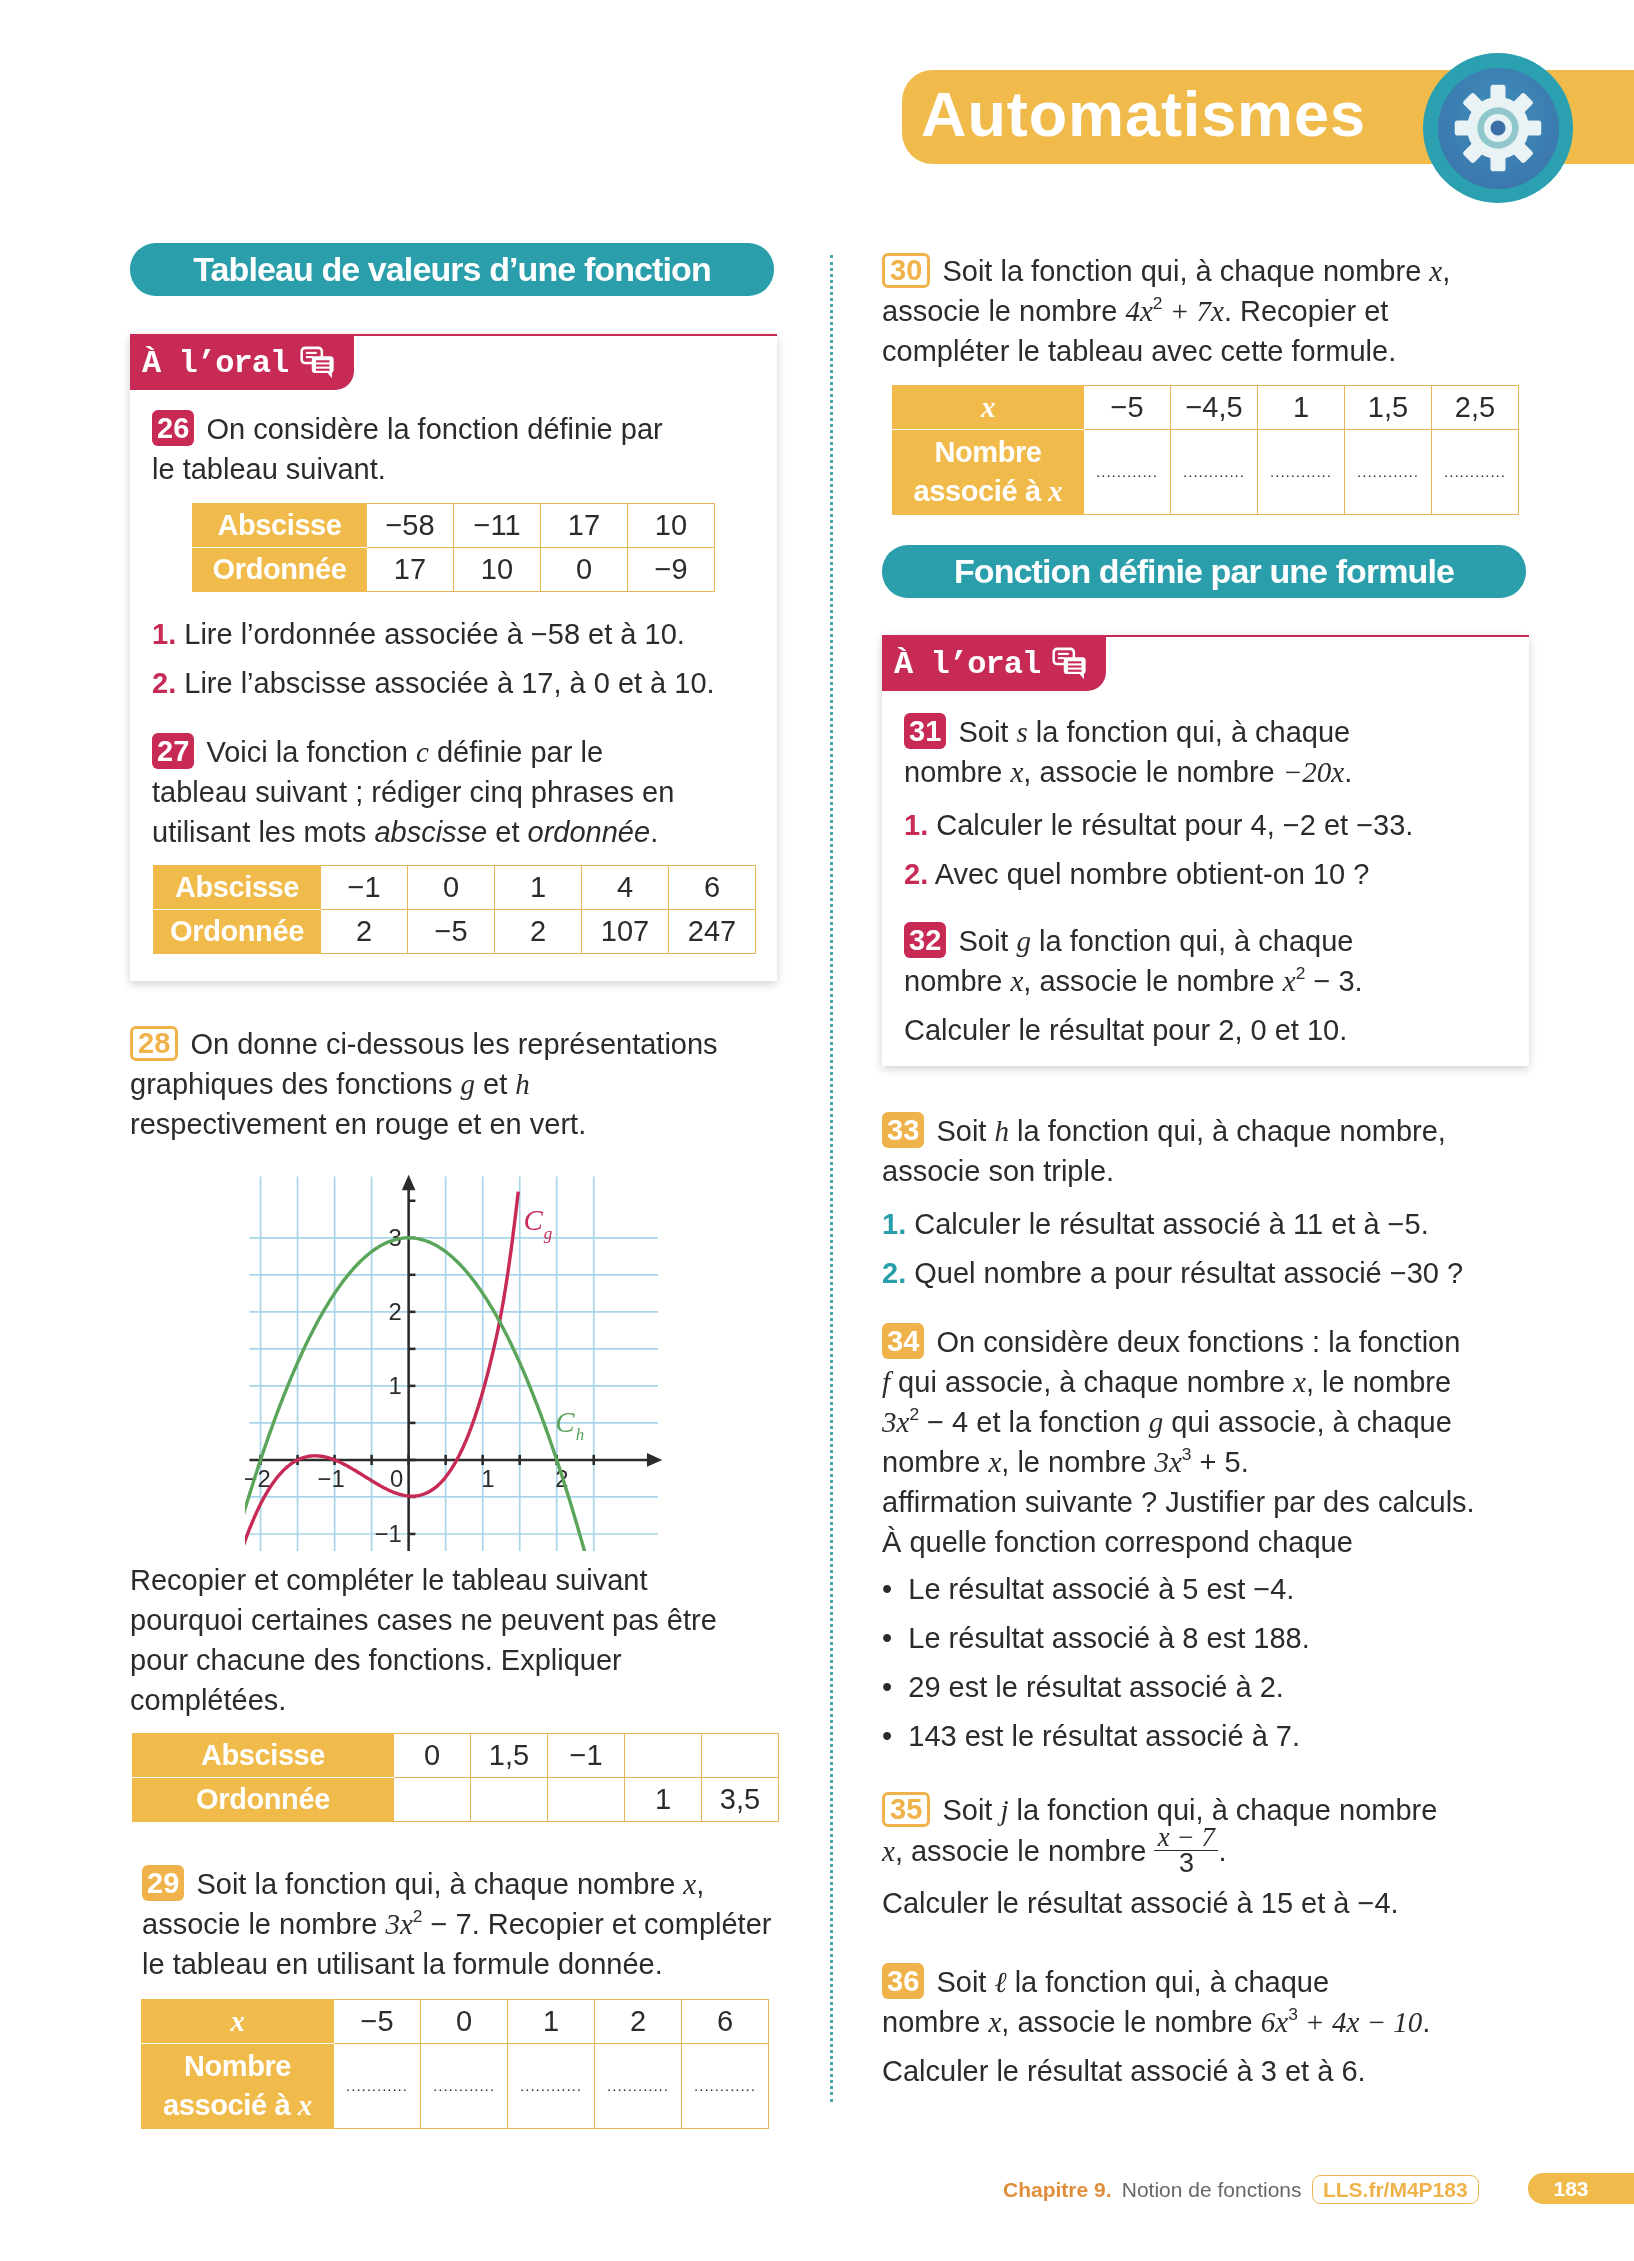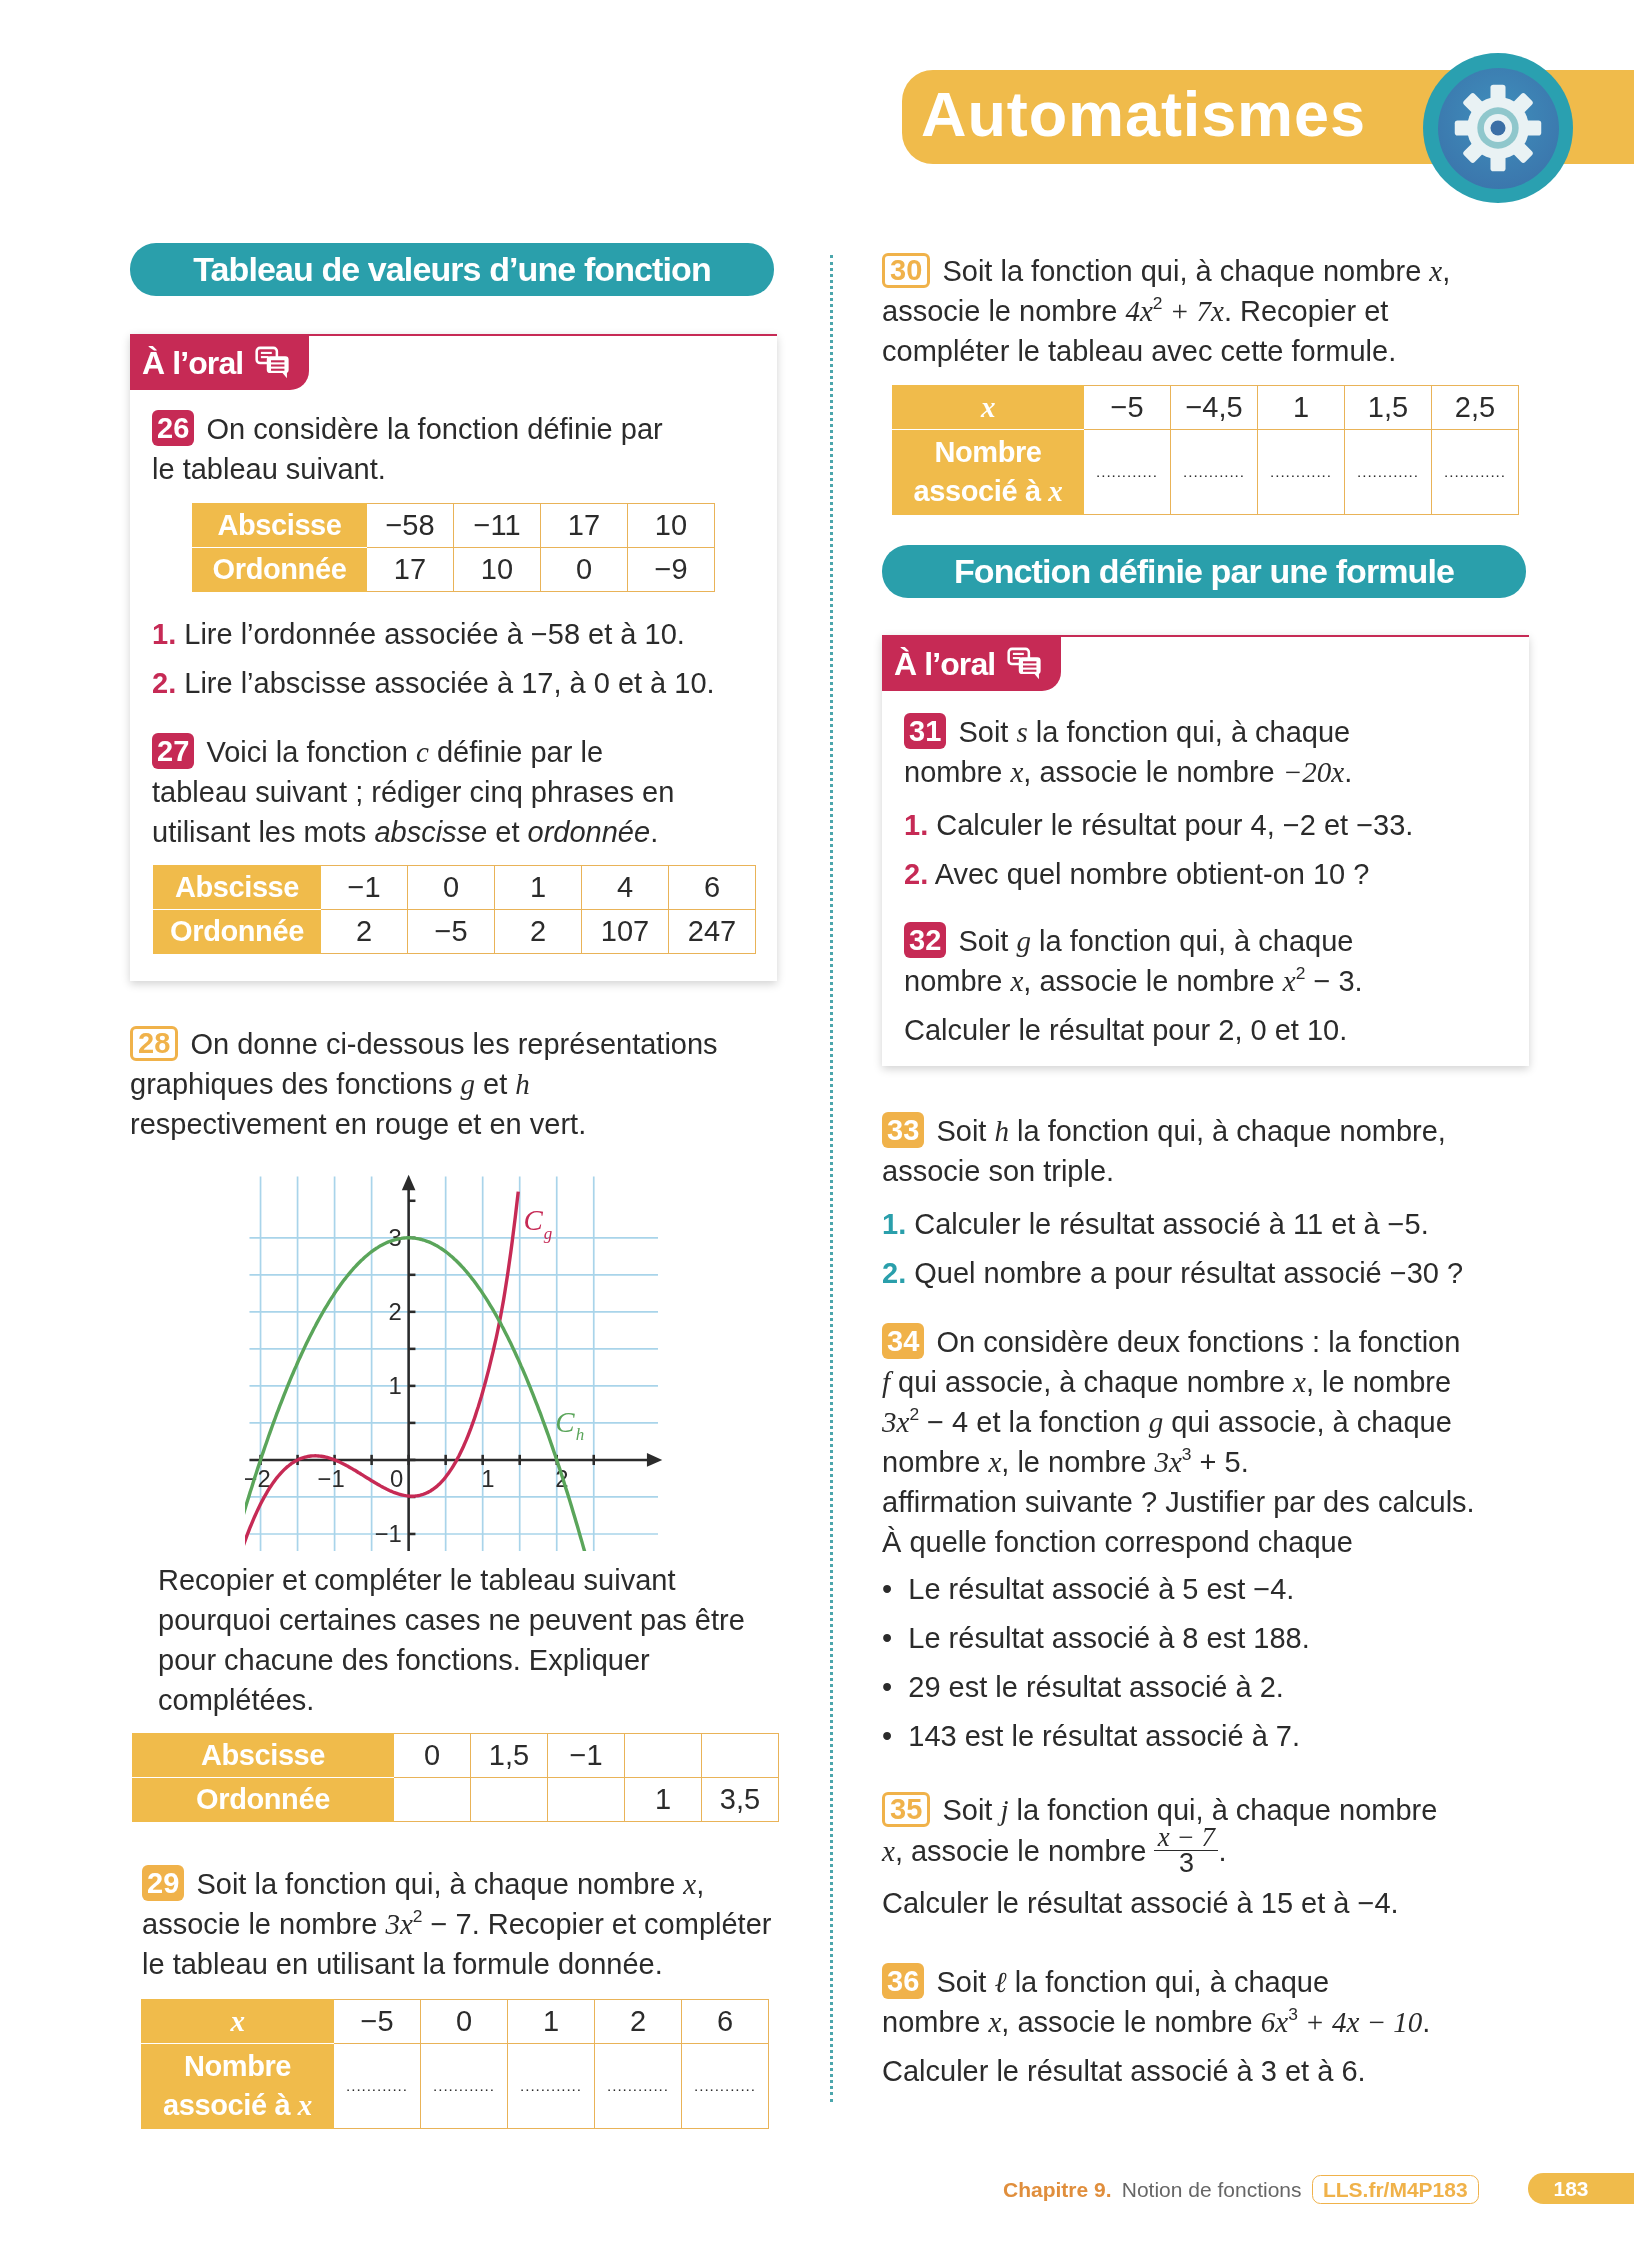--- a/index.html
+++ b/index.html
@@ -16,21 +16,21 @@
   .gear-badge .inner { width: 121px; height: 121px; border-radius: 50%; background: radial-gradient(circle at 50% 40%, #3f8fbc, #3a6fa8); display:flex; align-items:center; justify-content:center; }
 
   
   .col-sep { position: absolute; left: 830px; top: 255px; height: 1847px; border-left: 3.4px dotted #4ba6ac; }
 
   
   .pill { position: absolute; height: 53px; background: #2a9fab; border-radius: 26px; color: #fff; font-size: 34px; font-weight: bold; display: flex; align-items: center; justify-content: center; letter-spacing: -0.9px; }
 
   
   .card { position: absolute; background: #fff; box-shadow: 0 3.4px 8.5px rgba(0,0,0,0.18); border-top: 2.6px solid #c62a55; }
-  .oral-tag { position: absolute; left: 0; top: 0; height: 54px; padding: 0 17px 0 12px; background: #c62a55; color: #fff; font-size: 32px; font-weight: bold; border-radius: 0 0 19px 0; display: flex; align-items: center; gap: 12px; letter-spacing: -0.9px; }
+  .oral-tag { position: absolute; left: 0; top: 0; height: 54px; padding: 0 17px 0 12px; background: #c62a55; color: #fff; font-size: 32px; font-weight: bold; border-radius: 0 0 19px 0; display: flex; align-items: center; gap: 12px; letter-spacing: -0.9px; font-family: Liberation Mono, monospace; }
 
   .ex { position: absolute; font-size: 29px; line-height: 40px; color: #2b2b2b; }
   .num { display: inline-block; font-weight: bold; font-size: 29px; line-height: 36px; padding: 0 5.1px; border-radius: 6px; margin-right: 12px; color: #fff; vertical-align: 0.9px; }
   .num.red { background: #c62a55; text-align: right; }
   .num.yellow { background: #f0b24a; }
   .num.yellow-outline { background: #fff; color: #f0b24a; border: 3.4px solid #f0b24a; line-height: 29px; }
   .q-red { color: #c62a55; font-weight: bold; }
   .q-teal { color: #2a9fab; font-weight: bold; }
   .line { display: block; }
   .gap { margin-top: 8.5px; }
@@ -213,21 +213,21 @@
     <text x="184" y="179" font-size="28" fill="#2b2b2b" text-anchor="end" font-family="Liberation Sans, sans-serif">2</text>
     <text x="184" y="92" font-size="28" fill="#2b2b2b" text-anchor="end" font-family="Liberation Sans, sans-serif">3</text>
     <path d="M-4.6,450.5L-2.9,445.4L-1.1,440.5L0.6,435.7L2.3,431.0L4.1,426.5L5.8,422.1L7.6,417.8L9.3,413.7L11.0,409.7L12.8,405.8L14.5,402.0L16.3,398.4L18.0,394.9L19.7,391.5L21.5,388.2L23.2,385.1L25.0,382.1L26.7,379.1L28.4,376.3L30.2,373.7L31.9,371.1L33.7,368.6L35.4,366.3L37.1,364.0L38.9,361.9L40.6,359.9L42.4,357.9L44.1,356.1L45.8,354.4L47.6,352.7L49.3,351.2L51.1,349.8L52.8,348.4L54.5,347.1L56.3,346.0L58.0,344.9L59.8,343.9L61.5,343.0L63.2,342.2L65.0,341.4L66.7,340.8L68.5,340.2L70.2,339.7L71.9,339.3L73.7,338.9L75.4,338.6L77.2,338.4L78.9,338.2L80.6,338.2L82.4,338.1L84.1,338.2L85.9,338.3L87.6,338.5L89.3,338.7L91.1,339.0L92.8,339.3L94.6,339.7L96.3,340.1L98.0,340.6L99.8,341.1L101.5,341.7L103.3,342.3L105.0,343.0L106.7,343.7L108.5,344.4L110.2,345.2L112.0,346.0L113.7,346.9L115.4,347.7L117.2,348.6L118.9,349.6L120.7,350.5L122.4,351.5L124.1,352.5L125.9,353.5L127.6,354.5L129.4,355.5L131.1,356.6L132.8,357.7L134.6,358.7L136.3,359.8L138.1,360.9L139.8,362.0L141.5,363.1L143.3,364.2L145.0,365.2L146.8,366.3L148.5,367.4L150.2,368.4L152.0,369.5L153.7,370.5L155.5,371.5L157.2,372.5L158.9,373.5L160.7,374.5L162.4,375.4L164.2,376.3L165.9,377.2L167.6,378.0L169.4,378.9L171.1,379.6L172.9,380.4L174.6,381.1L176.3,381.7L178.1,382.3L179.8,382.9L181.6,383.4L183.3,383.9L185.0,384.3L186.8,384.7L188.5,385.0L190.3,385.2L192.0,385.4L193.7,385.5L195.5,385.6L197.2,385.6L199.0,385.5L200.7,385.3L202.4,385.1L204.2,384.8L205.9,384.4L207.7,383.9L209.4,383.3L211.1,382.7L212.9,381.9L214.6,381.1L216.4,380.2L218.1,379.2L219.8,378.0L221.6,376.8L223.3,375.5L225.1,374.1L226.8,372.5L228.5,370.9L230.3,369.1L232.0,367.2L233.8,365.2L235.5,363.1L237.2,360.8L239.0,358.4L240.7,355.9L242.5,353.3L244.2,350.5L245.9,347.6L247.7,344.6L249.4,341.4L251.2,338.1L252.9,334.6L254.6,331.0L256.4,327.2L258.1,323.2L259.9,319.2L261.6,314.9L263.3,310.5L265.1,305.9L266.8,301.2L268.6,296.3L270.3,291.2L272.0,285.9L273.8,280.5L275.5,274.9L277.3,269.1L279.0,263.1L280.7,256.9L282.5,250.5L284.2,244.0L286.0,237.2L287.7,230.2L289.4,223.1L291.2,215.7L292.9,208.1L294.7,200.4L296.4,192.4L298.1,184.0L299.9,175.1L301.6,165.7L303.4,155.8L305.1,145.4L306.8,134.5L308.6,123.0L310.3,111.0L312.1,98.5L313.8,85.4L315.5,71.8L317.3,57.7L319.0,43.0L320.8,27.8" fill="none" stroke="#c62a55" stroke-width="4"></path>
     <path d="M-16.8,457.8L-15.1,451.6L-13.3,445.4L-11.6,439.3L-9.8,433.2L-8.1,427.2L-6.4,421.2L-4.6,415.3L-2.9,409.4L-1.1,403.6L0.6,397.8L2.3,392.1L4.1,386.4L5.8,380.8L7.6,375.3L9.3,369.8L11.0,364.3L12.8,358.9L14.5,353.5L16.3,348.2L18.0,343.0L19.7,337.8L21.5,332.7L23.2,327.6L25.0,322.5L26.7,317.6L28.4,312.6L30.2,307.7L31.9,302.9L33.7,298.1L35.4,293.4L37.1,288.7L38.9,284.1L40.6,279.6L42.4,275.0L44.1,270.6L45.8,266.2L47.6,261.8L49.3,257.5L51.1,253.2L52.8,249.0L54.5,244.9L56.3,240.8L58.0,236.7L59.8,232.8L61.5,228.8L63.2,224.9L65.0,221.1L66.7,217.3L68.5,213.6L70.2,209.9L71.9,206.3L73.7,202.7L75.4,199.2L77.2,195.7L78.9,192.3L80.6,188.9L82.4,185.6L84.1,182.3L85.9,179.1L87.6,176.0L89.3,172.9L91.1,169.8L92.8,166.8L94.6,163.8L96.3,161.0L98.0,158.1L99.8,155.3L101.5,152.6L103.3,149.9L105.0,147.2L106.7,144.7L108.5,142.1L110.2,139.7L112.0,137.2L113.7,134.9L115.4,132.5L117.2,130.3L118.9,128.0L120.7,125.9L122.4,123.8L124.1,121.7L125.9,119.7L127.6,117.7L129.4,115.8L131.1,114.0L132.8,112.2L134.6,110.4L136.3,108.7L138.1,107.1L139.8,105.5L141.5,104.0L143.3,102.5L145.0,101.0L146.8,99.6L148.5,98.3L150.2,97.0L152.0,95.8L153.7,94.6L155.5,93.5L157.2,92.4L158.9,91.4L160.7,90.5L162.4,89.5L164.2,88.7L165.9,87.9L167.6,87.1L169.4,86.4L171.1,85.8L172.9,85.2L174.6,84.6L176.3,84.1L178.1,83.7L179.8,83.3L181.6,82.9L183.3,82.7L185.0,82.4L186.8,82.2L188.5,82.1L190.3,82.0L192.0,82.0L193.7,82.0L195.5,82.1L197.2,82.2L199.0,82.4L200.7,82.7L202.4,82.9L204.2,83.3L205.9,83.7L207.7,84.1L209.4,84.6L211.1,85.2L212.9,85.8L214.6,86.4L216.4,87.1L218.1,87.9L219.8,88.7L221.6,89.5L223.3,90.5L225.1,91.4L226.8,92.4L228.5,93.5L230.3,94.6L232.0,95.8L233.8,97.0L235.5,98.3L237.2,99.6L239.0,101.0L240.7,102.5L242.5,104.0L244.2,105.5L245.9,107.1L247.7,108.7L249.4,110.4L251.2,112.2L252.9,114.0L254.6,115.8L256.4,117.7L258.1,119.7L259.9,121.7L261.6,123.8L263.3,125.9L265.1,128.0L266.8,130.3L268.6,132.5L270.3,134.9L272.0,137.2L273.8,139.7L275.5,142.1L277.3,144.7L279.0,147.3L280.7,149.9L282.5,152.6L284.2,155.3L286.0,158.1L287.7,161.0L289.4,163.8L291.2,166.8L292.9,169.8L294.7,172.9L296.4,176.0L298.1,179.1L299.9,182.3L301.6,185.6L303.4,188.9L305.1,192.3L306.8,195.7L308.6,199.2L310.3,202.7L312.1,206.3L313.8,209.9L315.5,213.6L317.3,217.3L319.0,221.1L320.8,224.9L322.5,228.8L324.2,232.8L326.0,236.7L327.7,240.8L329.5,244.9L331.2,249.0L332.9,253.2L334.7,257.5L336.4,261.8L338.2,266.2L339.9,270.6L341.6,275.0L343.4,279.6L345.1,284.1L346.9,288.7L348.6,293.4L350.3,298.1L352.1,302.9L353.8,307.7L355.6,312.6L357.3,317.6L359.0,322.5L360.8,327.6L362.5,332.7L364.3,337.8L366.0,343.0L367.7,348.2L369.5,353.5L371.2,358.9L373.0,364.3L374.7,369.8L376.4,375.3L378.2,380.8L379.9,386.4L381.7,392.1L383.4,397.8L385.1,403.6L386.9,409.4L388.6,415.3L390.4,421.2L392.1,427.2L393.8,433.2L395.6,439.3L397.3,445.4L399.1,451.6L400.8,457.8" fill="none" stroke="#5aa55a" stroke-width="4"></path>
     <text x="326.85" y="73.30000000000001" font-size="34" fill="#c62a55" font-family="Liberation Serif, serif" font-style="italic">C</text>
     <text x="350.85" y="83.30000000000001" font-size="20" fill="#c62a55" font-family="Liberation Serif, serif" font-style="italic">g</text>
     <text x="364.26" y="309.94" font-size="34" fill="#5aa55a" font-family="Liberation Serif, serif" font-style="italic">C</text>
     <text x="388.26" y="319.94" font-size="20" fill="#5aa55a" font-family="Liberation Serif, serif" font-style="italic">h</text>
   </svg>
 
-<div class="ex" style="left:130px; top:1560px; width:656px;margin-left:28px;">
+<div class="ex" style="left:130px; top:1560px; width:656px;">
   <span class="line">Recopier et compléter le tableau suivant</span>
   <span class="line">pourquoi certaines cases ne peuvent pas être</span>
   <span class="line">pour chacune des fonctions. Expliquer</span>
   <span class="line">complétées.</span>
 </div>
 <table class="vt" style="left:132px; top:1733px;">
   <tbody>
       <tr>
     <td class="h" style="width:261px">Abscisse</td>
     <td style="width:77px">0</td>

